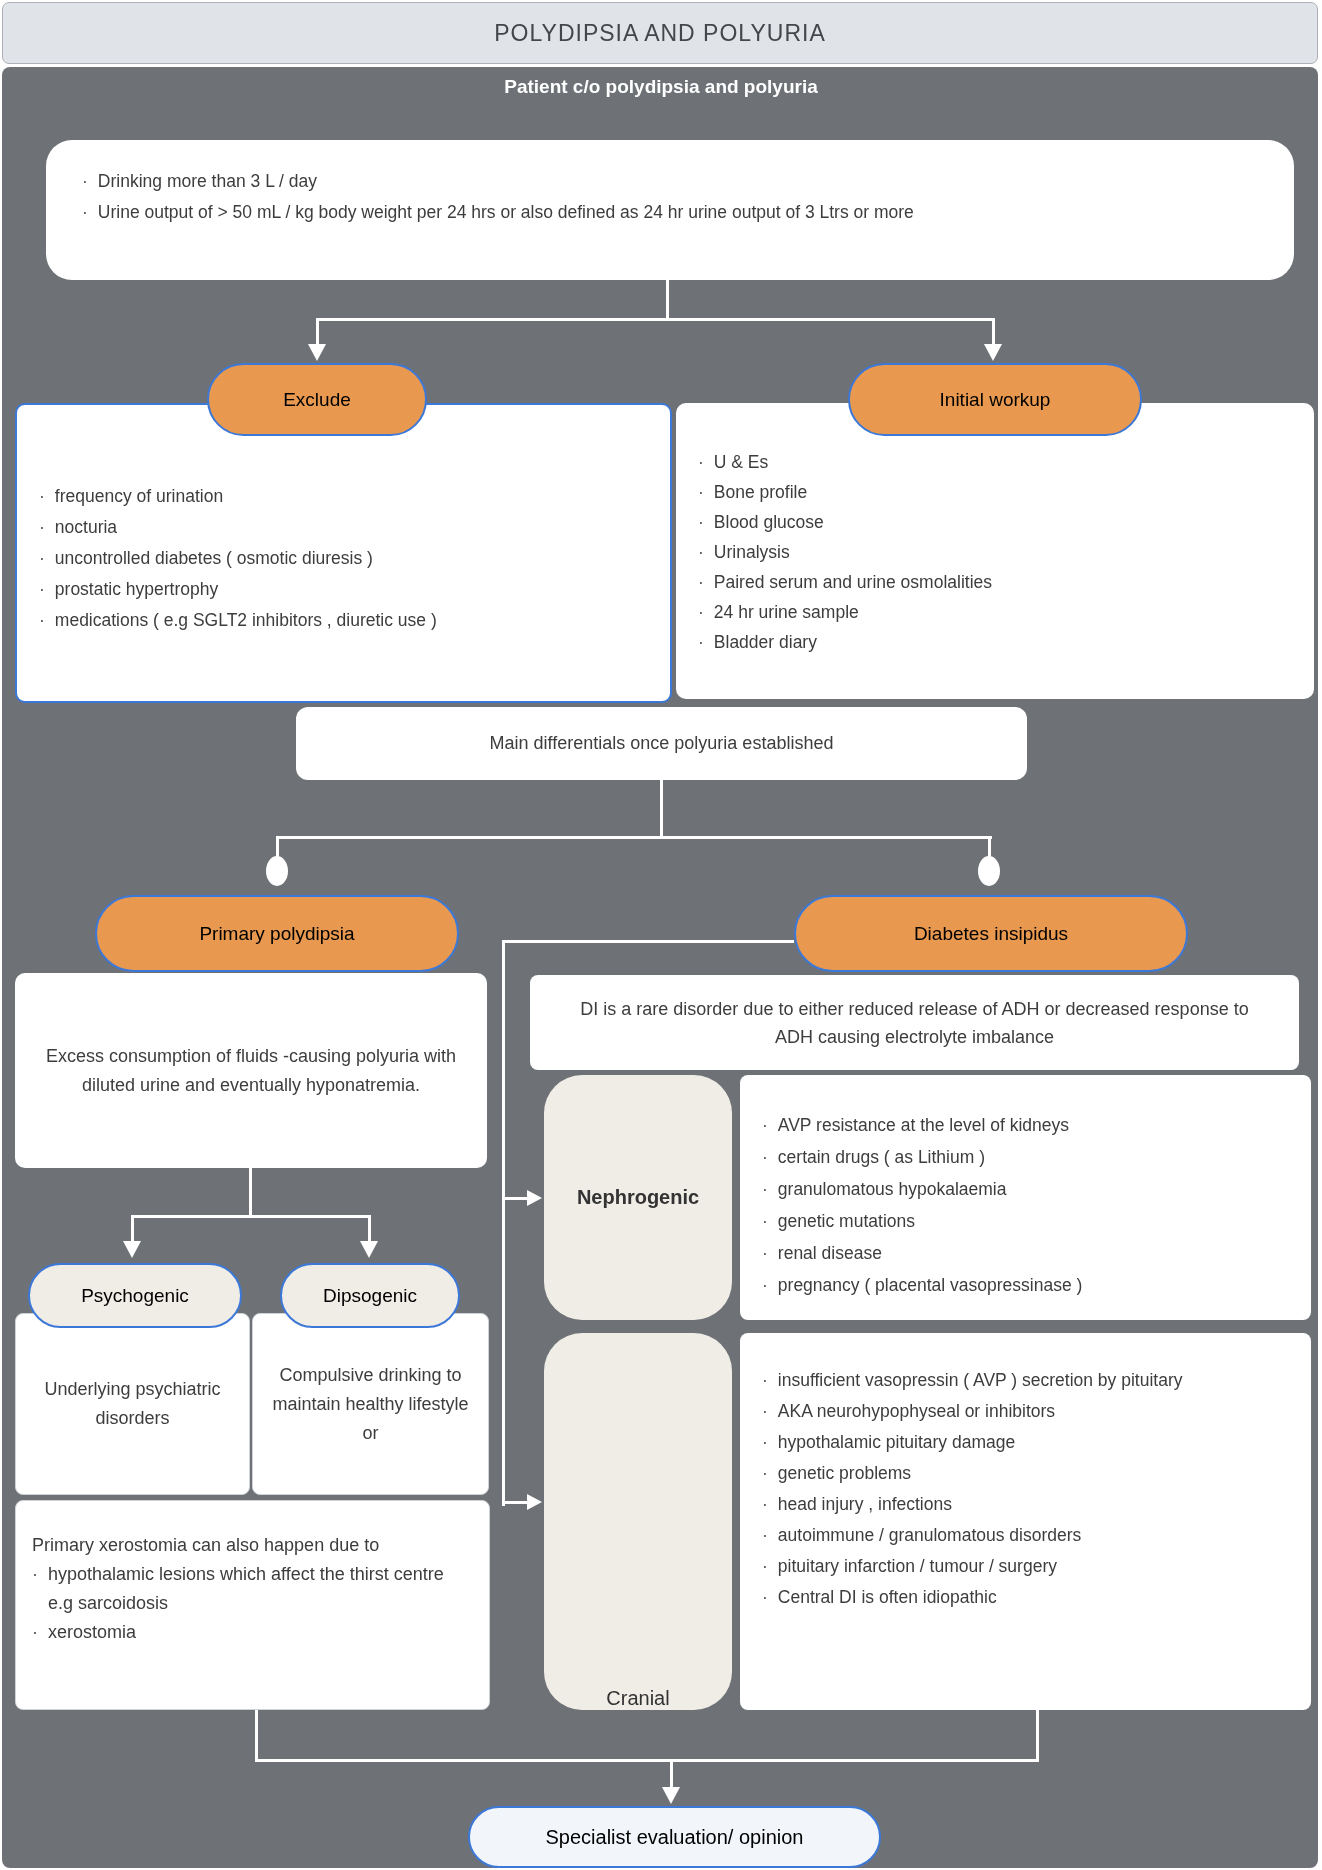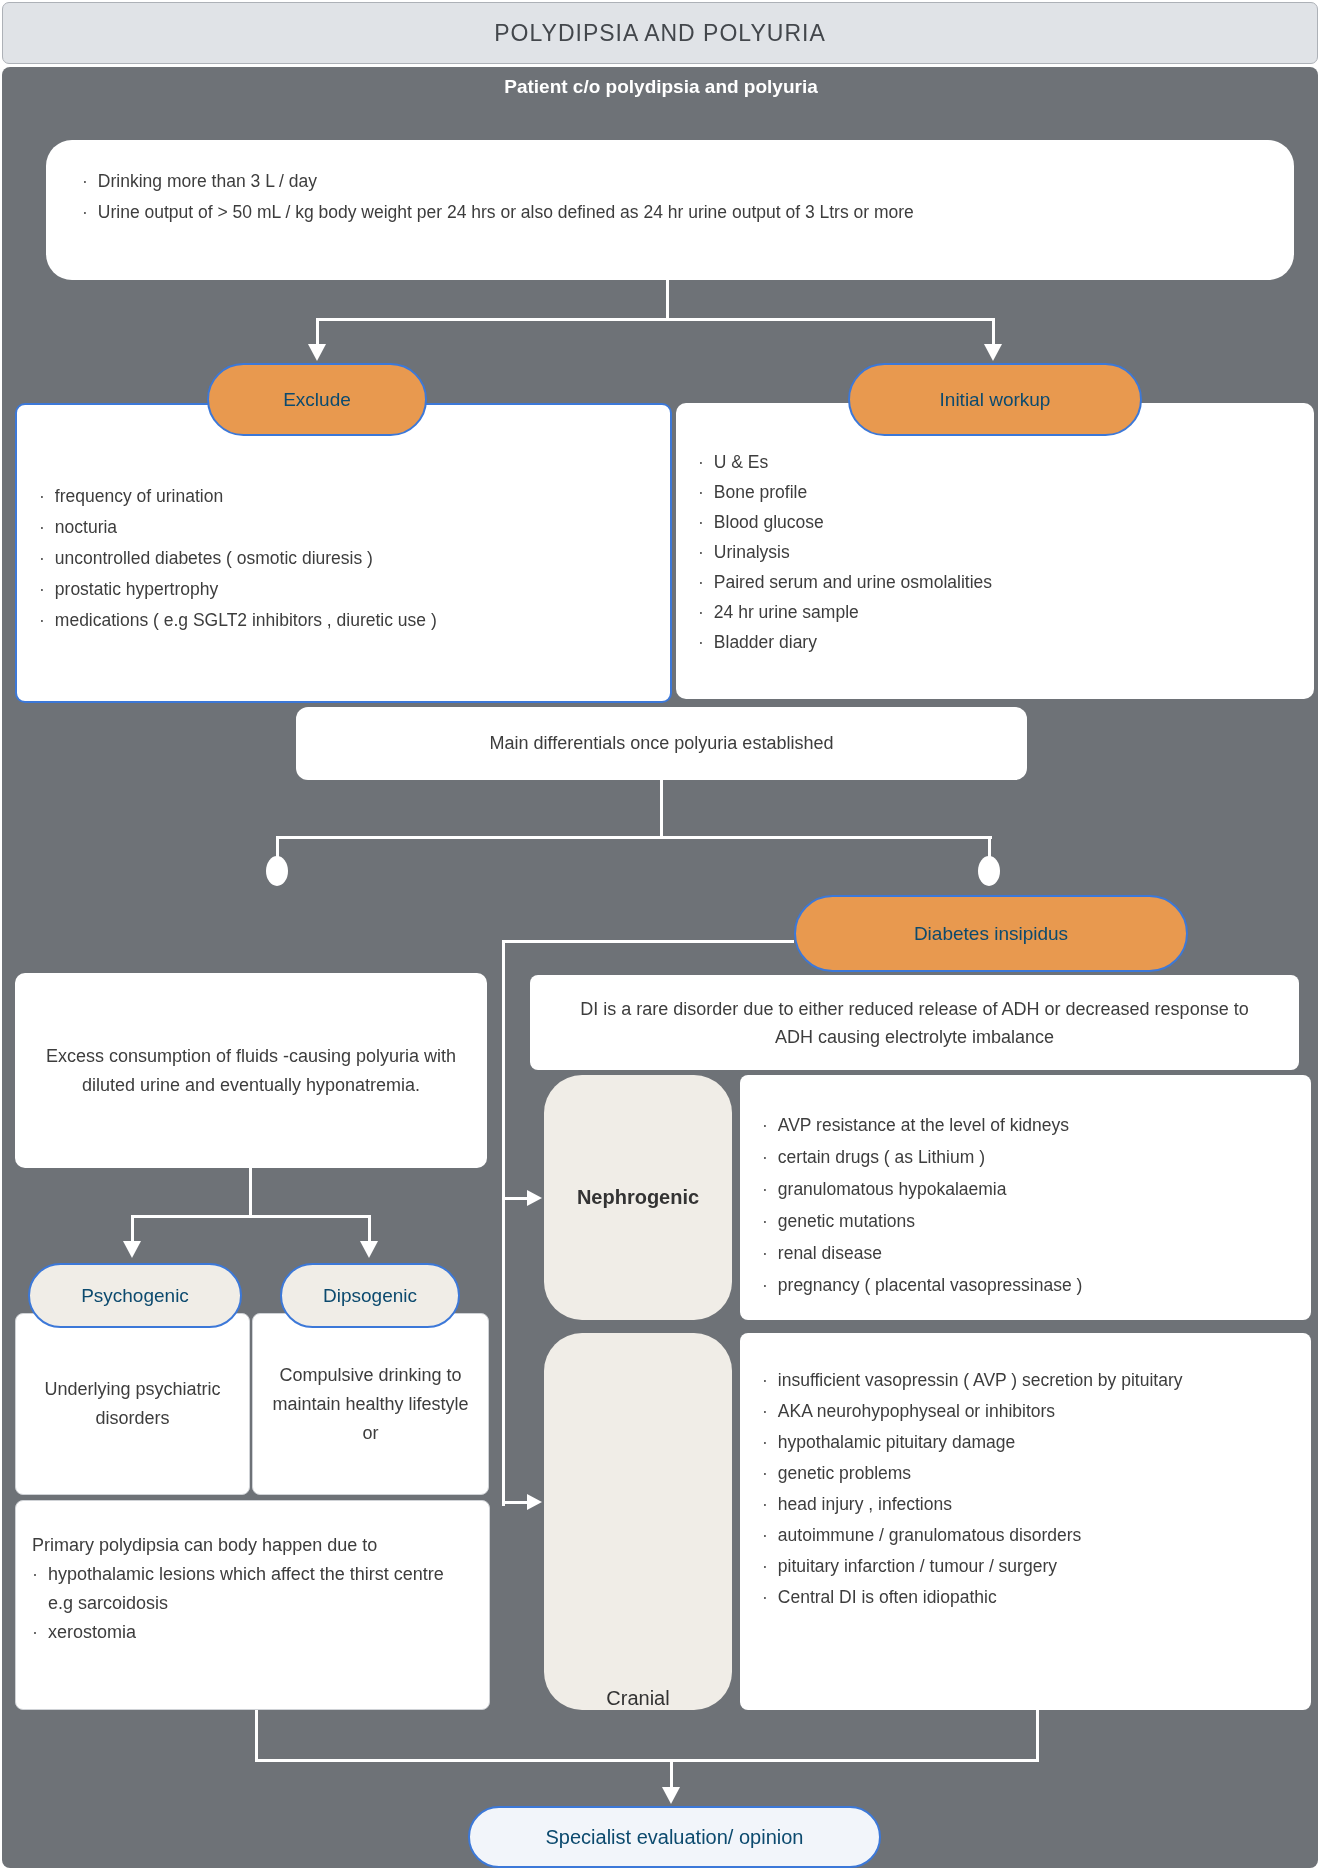--- a/index.html
+++ b/index.html
@@ -14,21 +14,21 @@
     border:1px solid #ADB1B7;border-radius:7px;display:flex;align-items:center;justify-content:center;
     font-size:23px;letter-spacing:1px;color:var(--titlebar-text);z-index:1;}
   .panel{position:absolute;left:2px;top:67px;width:1316px;height:1801px;background:var(--background);
     border-radius:8px;z-index:0;}
   .subtitle{position:absolute;left:0;top:76px;width:100%;text-align:center;color:#fff;
     font-weight:bold;font-size:19px;z-index:2;}
   .box{position:absolute;background:var(--white);border-radius:12px;z-index:2;font-size:17.5px;}
   .box.blue{border:2px solid var(--blue-border);}
   .box.thin{border:1px solid #CFD2D6;}
   .pill{position:absolute;z-index:4;display:flex;align-items:center;justify-content:center;
-    border-radius:40px;font-size:19px;color:#0c4a6e;border:2px solid var(--blue-border);}
+    border-radius:40px;font-size:19px;color:#000000;border:2px solid var(--blue-border);}
   .pill.orange{background:var(--orange);}
   .pill.cream{background:var(--cream);}
   .pill.lightblue{background:var(--specialist-bg);font-size:20px;}
   .catbox{position:absolute;background:var(--cream);border-radius:38px;z-index:2;
     display:flex;align-items:center;justify-content:center;font-size:20px;color:#333;}
   .seg{position:absolute;background:var(--connector);z-index:1;}
   .ah-d{position:absolute;width:0;height:0;border-left:9px solid transparent;
     border-right:9px solid transparent;border-top:17px solid var(--connector);z-index:1;}
   .ah-r{position:absolute;width:0;height:0;border-top:8px solid transparent;
     border-bottom:8px solid transparent;border-left:15px solid var(--connector);z-index:1;}
@@ -136,20 +136,23 @@
     <span>Main differentials once polyuria established</span>
   </div>
 
   <div class="seg" style="left:660px;top:780px;width:3px;height:58px;"></div>
   <div class="seg" style="left:276px;top:836px;width:716px;height:3px;"></div>
   <div class="seg" style="left:276px;top:836px;width:3px;height:24px;"></div>
   <div class="seg" style="left:988px;top:836px;width:3px;height:24px;"></div>
   <div class="dotnode" style="left:266px;top:856px;"></div>
   <div class="dotnode" style="left:978px;top:856px;"></div>
 
+  <div class="pill orange" style="left:95px;top:895px;width:360px;height:73px;">
+    <span>Primary polydipsia</span>
+  </div>
   <div class="box centered" style="left:15px;top:973px;width:472px;height:195px;border-radius:10px;font-size:18px;line-height:29px;">
     <div style="width:420px;">Excess consumption of fluids -causing polyuria with diluted urine and eventually hyponatremia.</div>
   </div>
 
   <div class="seg" style="left:249px;top:1168px;width:3px;height:50px;"></div>
   <div class="seg" style="left:131px;top:1215px;width:240px;height:3px;"></div>
   <div class="seg" style="left:131px;top:1215px;width:3px;height:28px;"></div>
   <div class="ah-d" style="left:123px;top:1241px;"></div>
   <div class="seg" style="left:368px;top:1215px;width:3px;height:28px;"></div>
   <div class="ah-d" style="left:360px;top:1241px;"></div>
@@ -163,21 +166,21 @@
 
   <div class="box thin centered" style="left:15px;top:1313px;width:233px;height:180px;border-radius:8px;font-size:18px;line-height:29px;">
     <div style="width:200px;">Underlying psychiatric disorders</div>
   </div>
   <div class="box thin centered" style="left:252px;top:1313px;width:235px;height:180px;border-radius:8px;font-size:18px;line-height:29px;">
     <div style="width:205px;">Compulsive drinking to maintain healthy lifestyle or</div>
   </div>
 
   <div class="box thin" style="left:15px;top:1500px;width:473px;height:208px;border-radius:8px;font-size:18px;">
     <div style="padding:30px 16px 0 16px;line-height:29px;">
-      <div>Primary polydipsia can body happen due to</div>
+      <div>Primary xerostomia can also happen due to</div>
       <div class="list" style="line-height:29px;">
           <div class="bl">
             <span class="d">·</span>
             <span class="t">hypothalamic lesions which affect the thirst centre e.g sarcoidosis</span>
           </div>
           <div class="bl">
             <span class="d">·</span>
             <span class="t">xerostomia</span>
           </div>
         </div>

